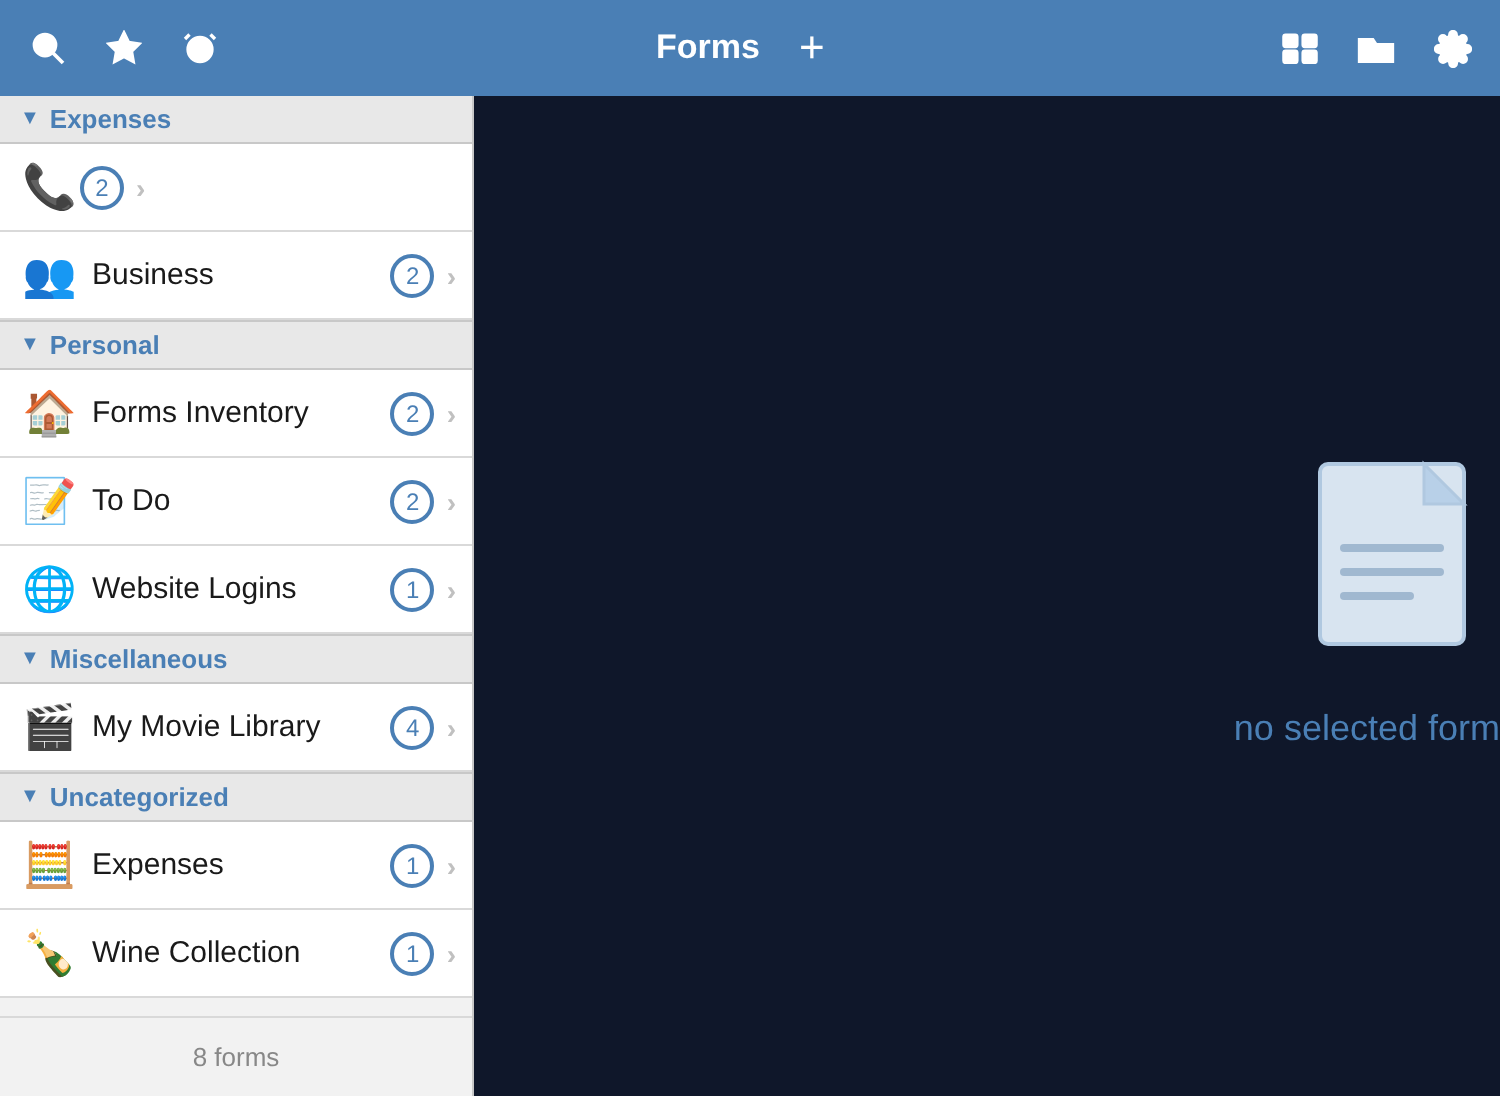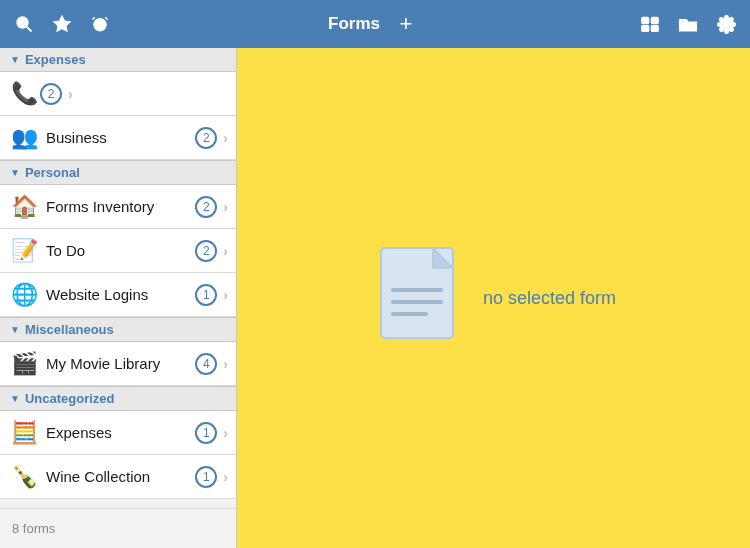--- a/index.html
+++ b/index.html
@@ -117,35 +117,35 @@
     }
 
     .item-chevron {
       color: #c0c0c0;
       font-size: 14px;
       font-weight: 600;
     }
 
     .sidebar-footer {
       padding: 12px;
-      text-align: left;
+      text-align: center;
       font-size: 13px;
       color: #888;
       background: #f2f2f2;
       border-top: 1px solid #d9d9d9;
       margin-top: auto;
     }
 
     
     #detail-pane {
       flex: 1;
-      background: #fde047;
-      display: flex;
-      flex-direction: row;
-      align-items: center;
+      background: #0f172a;
+      display: flex;
+      flex-direction: column;
+      align-items: flex-end;
       justify-content: center;
       gap: 12px;
     }
 
     .form-icon-container {
       display: flex;
       align-items: center;
       justify-content: center;
     }
 

